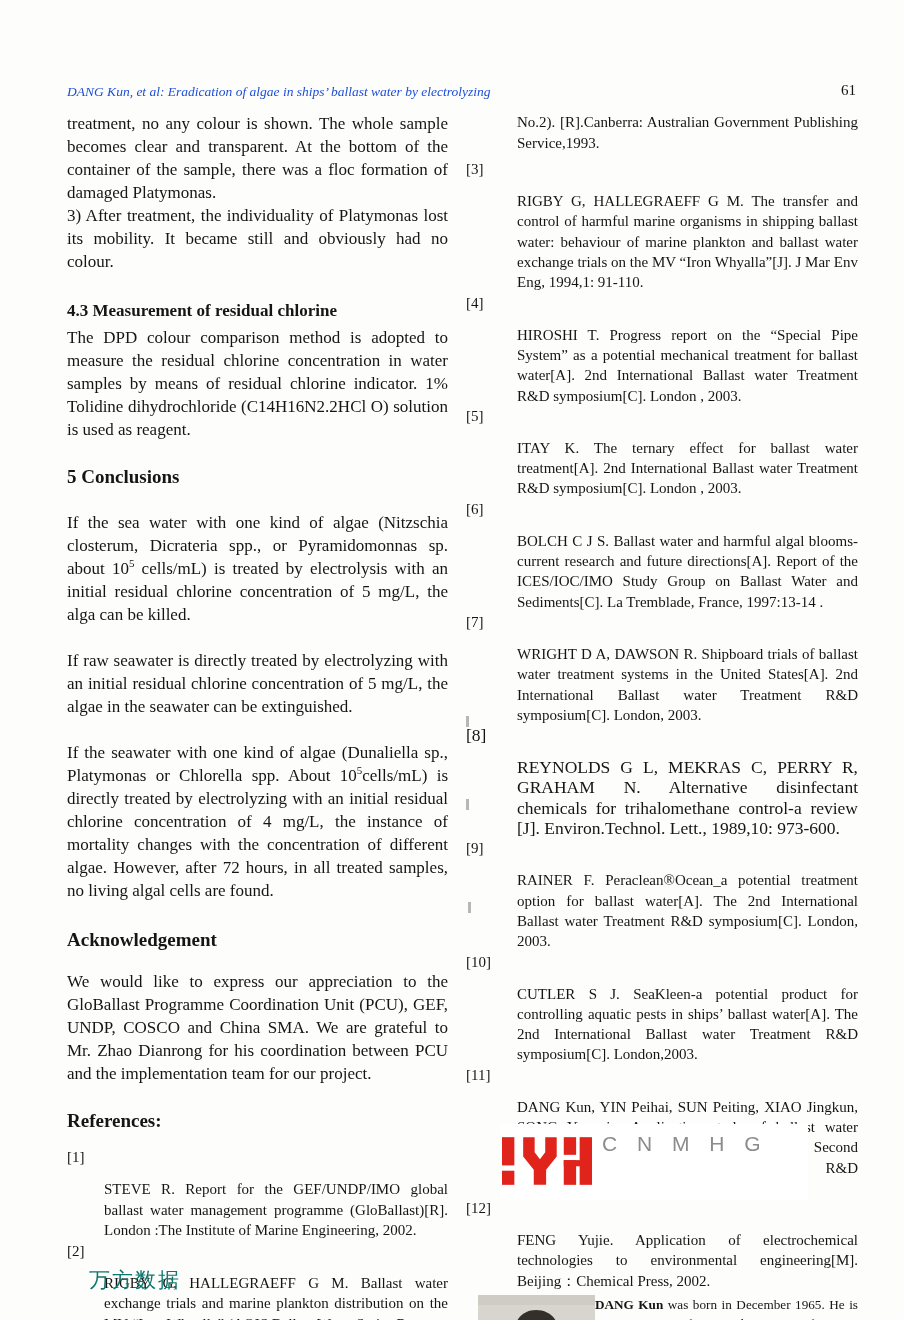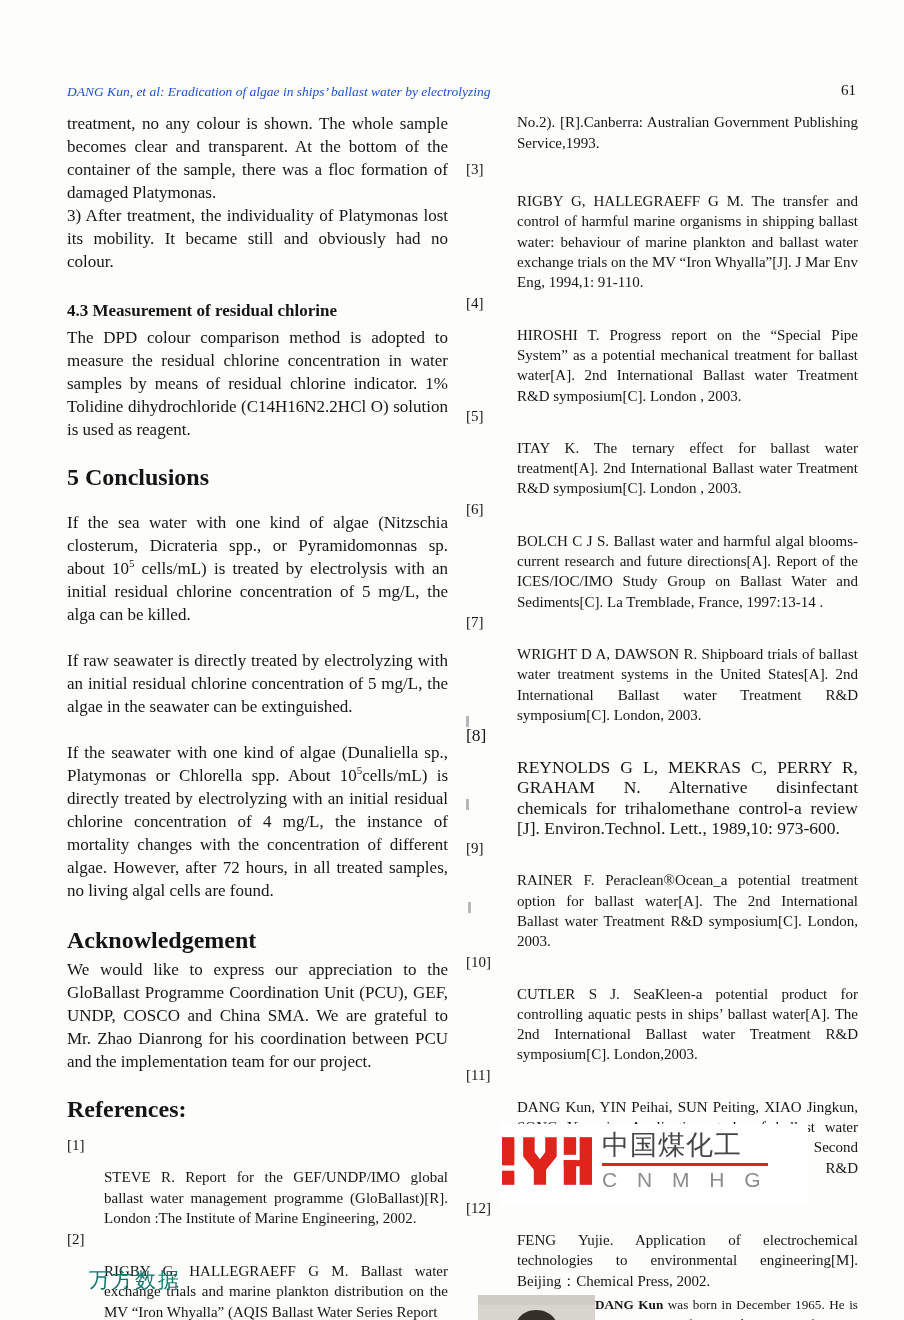--- a/index.html
+++ b/index.html
@@ -12,26 +12,26 @@
   .running-title{position:absolute;left:67px;top:84px;font-style:italic;font-size:13.5px;color:#1d4ed8;white-space:nowrap;}
   .page-number{position:absolute;left:841px;top:82px;font-size:15px;}
   .col{position:absolute;top:112px;}
   .col-left{left:67px;width:381px;}
   .col-right{left:466px;width:392px;}
   p{margin:0;}
   .jp{text-align:justify;}
   .body{font-size:17px;line-height:23px;}
   .sub-heading{margin:26px 0 0 0;font-size:17px;line-height:23px;font-weight:bold;}
   .p43{margin-top:4px;}
-  .big-heading{margin:0;font-size:24px;line-height:28px;font-weight:bold;}
+  .big-heading{margin:0;font-size:19px;line-height:28px;font-weight:bold;}
   .h-conclusions{margin-top:22px;}
   .c1{margin-top:20px;}
   .c2,.c3{margin-top:23px;}
   .h-ack{margin-top:24px;}
-  .ack{margin-top:4px;}
+  .ack{margin-top:16px;}
   .h-refs{margin-top:22px;}
   sup{font-size:11px;line-height:0;vertical-align:super;}
   .ref-list{margin-top:12px;}
   .col-right .ref-list{margin-top:6px;}
   .ref{display:flex;font-size:15px;line-height:20.5px;}
   .col-right .ref{line-height:20.3px;}
   .ref-num{flex:0 0 37px;}
   .col-right .ref-num{flex:0 0 51px;}
   .ref-text{flex:1;text-align:justify;margin-top:32px;}
   .ref-large{font-size:17.5px;line-height:23.3px;}
@@ -186,21 +186,20 @@
       <rect x="0" y="0" width="14" height="32"></rect>
       <rect x="0" y="38" width="14" height="16"></rect>
       <polygon points="24,0 37,0 37,17 43,25 49,17 49,0 62,0 62,22 50,37 50,54 36,54 36,37 24,22"></polygon>
       <rect x="70" y="0" width="14" height="20"></rect>
       <rect x="70" y="26" width="14" height="28"></rect>
       <rect x="70" y="26" width="32" height="7"></rect>
       <rect x="88" y="0" width="14" height="54"></rect>
     </g>
   </svg>
   <div class="wm-right">
-    <div class="wm-cn">中国煤化工</div>
     <div class="wm-latin">C N M H G</div>
   </div>
 </div>
 
 <div class="wanfang">万方数据</div>
 
 <div class="artifact a1"></div>
 <div class="artifact a2"></div>
 <div class="artifact a3"></div>
 

